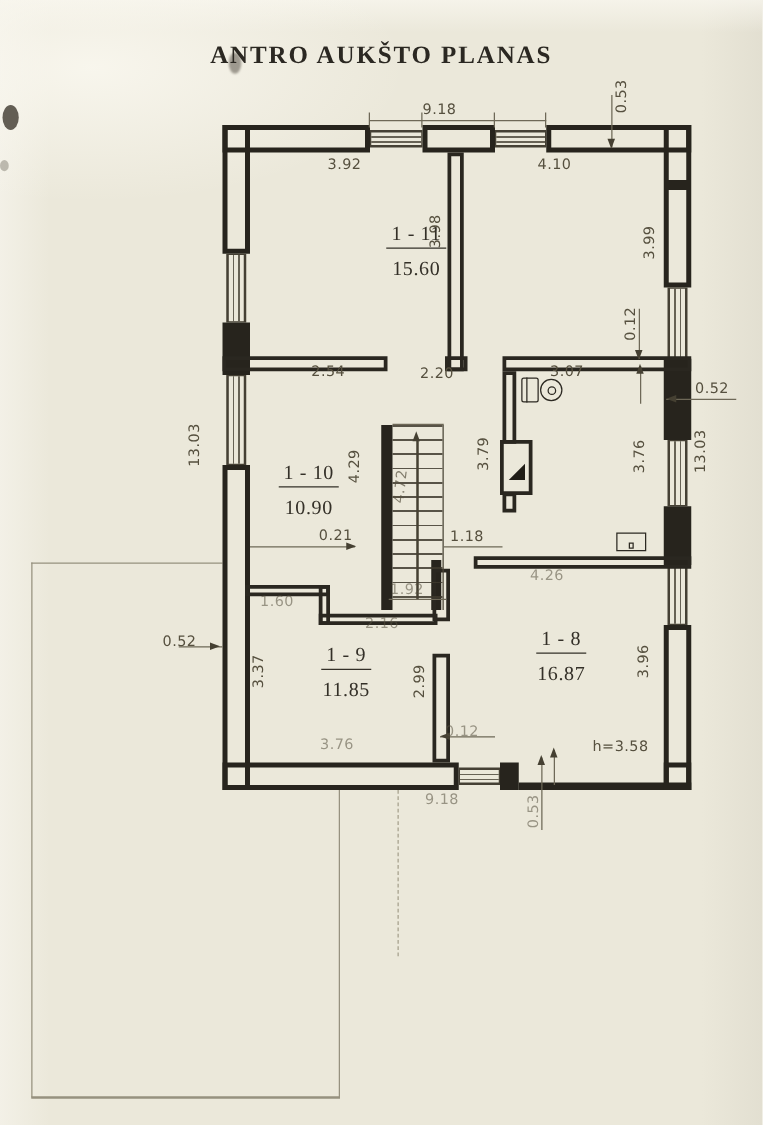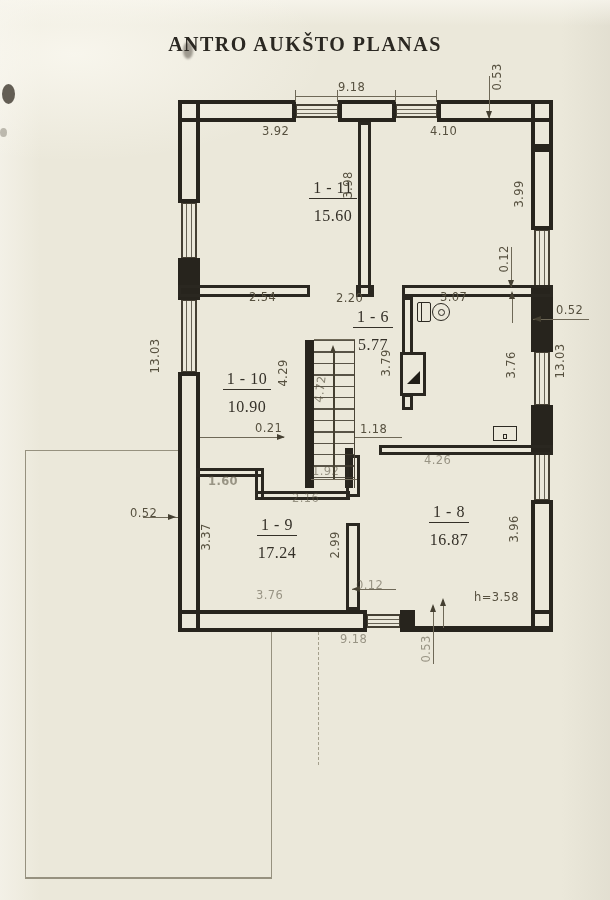--- a/index.html
+++ b/index.html
@@ -172,46 +172,42 @@
   <div class="dim v" style="left:136px;top:349px;">13.03</div>
   <div class="dim v" style="left:541px;top:354px;">13.03</div>
   <div class="dim v" style="left:264px;top:366px;">4.29</div>
   <div class="dim v" style="left:301px;top:382px;transform:rotate(-83deg);opacity:.7;">4.72</div>
   <div class="dim v" style="left:367px;top:356px;">3.79</div>
   <div class="dim v" style="left:492px;top:358px;">3.76</div>
   <div class="dim" style="left:255px;top:421px;">0.21</div>
   <div class="dim" style="left:360px;top:422px;">1.18</div>
   <div class="dim faded" style="left:312px;top:464px;">1.92</div>
   <div class="dim faded" style="left:424px;top:453px;">4.26</div>
-  <div class="dim faded" style="left:208px;top:474px;font-weight:bold;">1.60</div>
+  <div class="dim faded" style="left:208px;top:474px;">1.60</div>
   <div class="dim faded" style="left:292px;top:491px;">2.16</div>
   <div class="dim" style="left:130px;top:506px;">0.52</div>
   <div class="dim v" style="left:187px;top:530px;">3.37</div>
   <div class="dim v" style="left:316px;top:538px;">2.99</div>
   <div class="dim v" style="left:495px;top:522px;">3.96</div>
   <div class="dim faded" style="left:256px;top:588px;">3.76</div>
   <div class="dim faded" style="left:356px;top:578px;">0.12</div>
   <div class="dim" style="left:474px;top:590px;">h=3.58</div>
   <div class="dim faded" style="left:340px;top:632px;">9.18</div>
   <div class="dim v faded" style="left:407px;top:642px;">0.53</div>
 
   <div class="rlabel" style="left:297px;top:179px;">
     <span class="num">1 - 11</span>
     <span class="area">15.60</span>
   </div>
-  <div class="rlabel" style="left:337px;top:308px;">
-    <span class="num">1 - 6</span>
-    <span class="area">5.77</span>
-  </div>
   <div class="rlabel" style="left:211px;top:370px;">
     <span class="num">1 - 10</span>
     <span class="area">10.90</span>
   </div>
   <div class="rlabel" style="left:241px;top:516px;">
     <span class="num">1 - 9</span>
-    <span class="area">17.24</span>
+    <span class="area">11.85</span>
   </div>
   <div class="rlabel" style="left:413px;top:503px;">
     <span class="num">1 - 8</span>
     <span class="area">16.87</span>
   </div>
 
 </div>
 
 </body></html>

